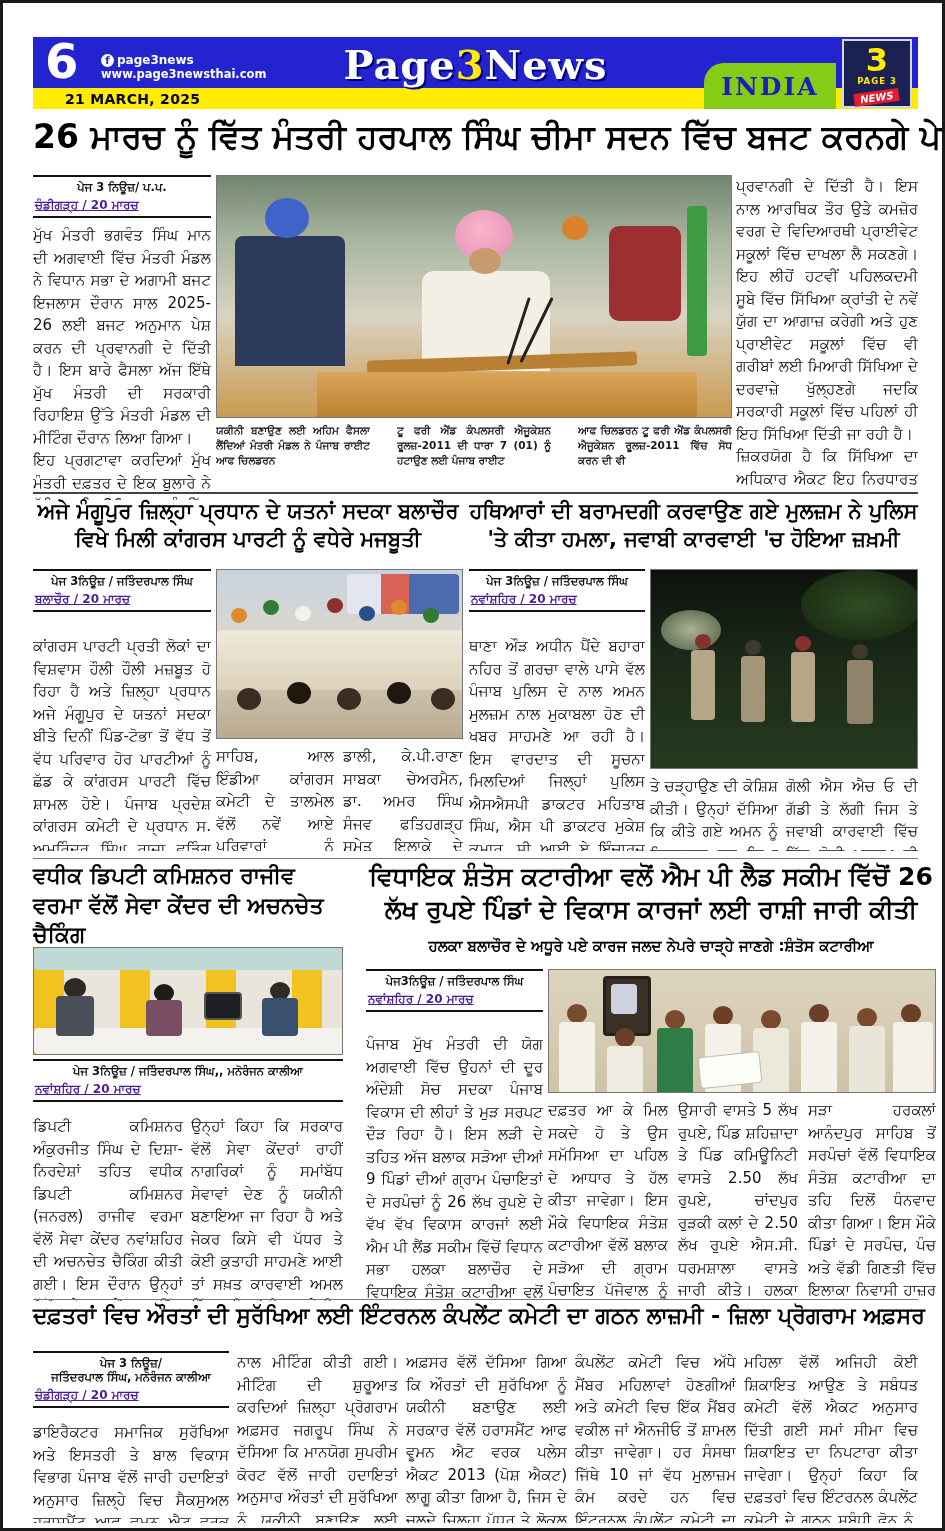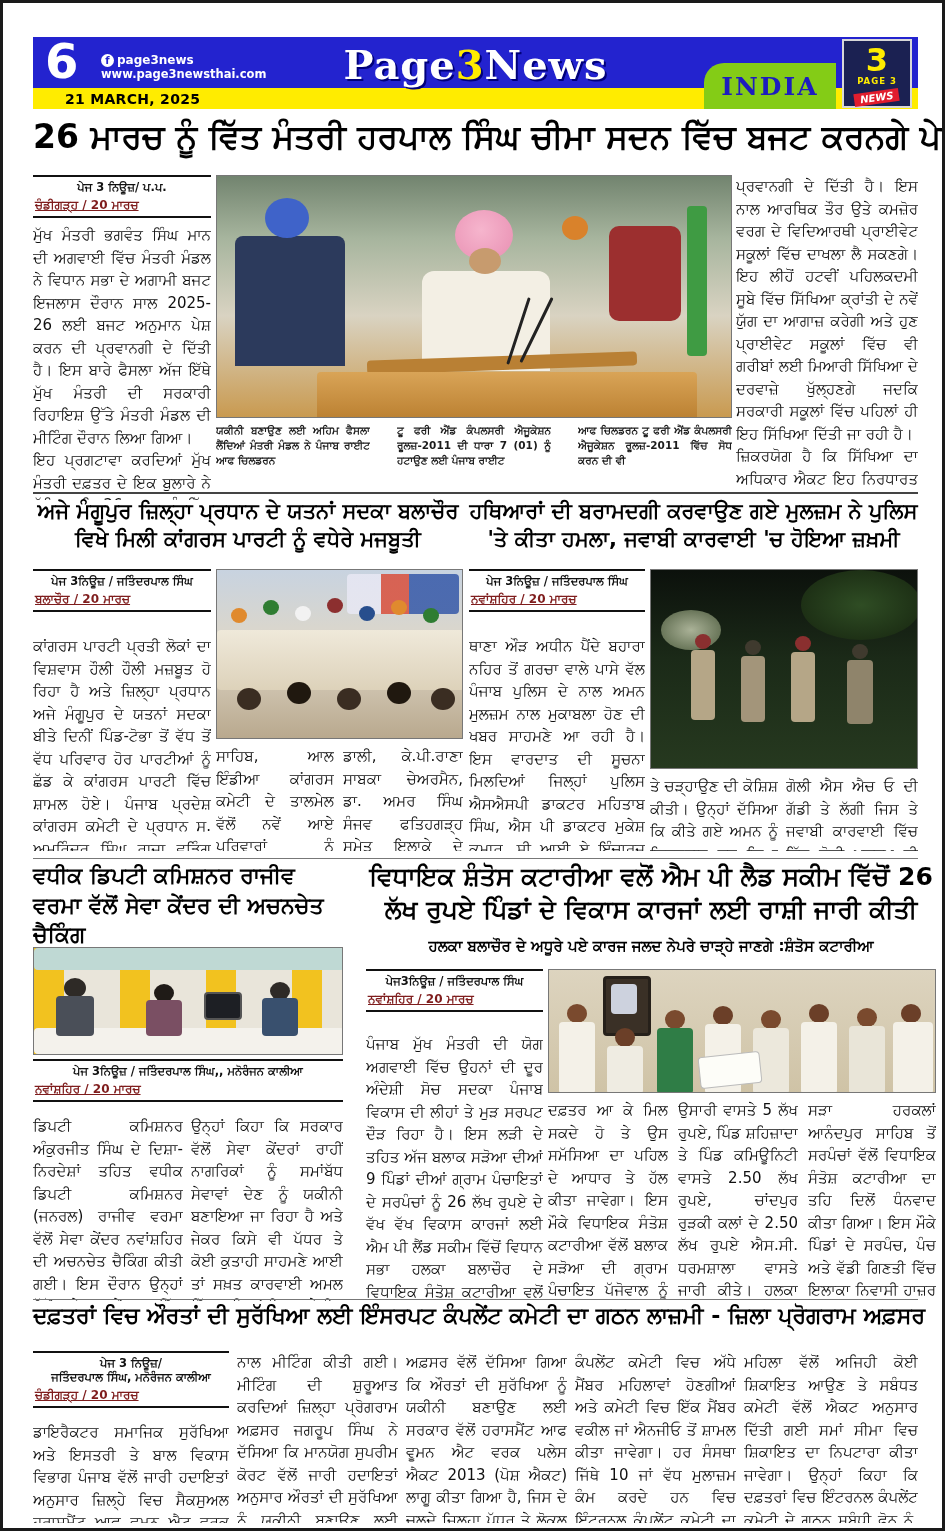--- a/index.html
+++ b/index.html
@@ -21,21 +21,21 @@
   .logo-3{color:#ffec00;font-size:32px;font-weight:bold;line-height:1;margin-top:3px;}
   .logo-page{color:#ffec00;font-size:8.5px;font-weight:bold;letter-spacing:1px;}
   .logo-news{display:inline-block;background:#e11d2e;color:#fff;font-size:10px;font-weight:bold;font-style:italic;padding:1px 6px;transform:rotate(-8deg);margin-top:2px;}
   
   .hl{font-weight:bold;color:#000;}
   .hl-main{font-size:33px;text-align:center;line-height:1.1;white-space:nowrap;}
   .hl-mid{font-size:21px;text-align:center;line-height:1.35;}
   .hl-sub{font-size:15px;text-align:center;font-weight:bold;}
   .byline{border-top:2px solid #111;border-bottom:2px solid #111;padding:3px 2px 4px 2px;box-sizing:border-box;}
   .byline .b1{font-size:11.5px;font-weight:bold;text-align:center;color:#111;}
-  .byline .b2{font-size:12px;font-weight:bold;text-align:left;color:#7f1d1d;margin-top:4px;text-decoration:underline;}
+  .byline .b2{font-size:12px;font-weight:bold;text-align:left;color:#4c1d95;margin-top:4px;text-decoration:underline;}
   .body-txt{font-size:15px;line-height:1.5;text-align:justify;color:#101010;overflow:hidden;}
   .cap-txt{font-size:10.5px;line-height:1.45;text-align:justify;color:#1c1c1c;font-weight:600;overflow:hidden;}
   .rule{background:#444;}
   
   .photo{overflow:hidden;border:1px solid #777;box-sizing:border-box;}
   .ph-assembly{background:linear-gradient(180deg,#72846f 0%,#a7b59e 26%,#d9d3c2 58%,#c99a50 100%);}
   .ph-congress{background:linear-gradient(180deg,#c8d3e0 0%,#ded7c8 45%,#b9a98e 100%);}
   .ph-police{background:linear-gradient(180deg,#0c110c 0%,#1b2a18 45%,#26391f 100%);}
   .ph-seva{background:repeating-linear-gradient(90deg,#f2c21f 0 30px,#e9e5da 30px 86px);}
   .ph-group{background:linear-gradient(180deg,#ddd4bf 0%,#cfc3a6 100%);}
@@ -221,21 +221,21 @@
       <div class="fig" style="left:150px;top:84px;width:60px;height:30px;background:#fdfdf8;border:1px solid #bbb;transform:rotate(-6deg);"></div>
     </div>
     <div class="abs body-txt" style="left:0;top:172px;width:177px;height:266px;">ਪੰਜਾਬ ਮੁੱਖ ਮੰਤਰੀ ਦੀ ਯੋਗ ਅਗਵਾਈ ਵਿੱਚ ਉਹਨਾਂ ਦੀ ਦੂਰ ਅੰਦੇਸ਼ੀ ਸੋਚ ਸਦਕਾ ਪੰਜਾਬ ਵਿਕਾਸ ਦੀ ਲੀਹਾਂ ਤੇ ਮੁੜ ਸਰਪਟ ਦੌੜ ਰਿਹਾ ਹੈ। ਇਸ ਲੜੀ ਦੇ ਤਹਿਤ ਅੱਜ ਬਲਾਕ ਸੜੋਆ ਦੀਆਂ 9 ਪਿੰਡਾਂ ਦੀਆਂ ਗ੍ਰਾਮ ਪੰਚਾਇਤਾਂ ਦੇ ਸਰਪੰਚਾਂ ਨੂੰ 26 ਲੱਖ ਰੁਪਏ ਦੇ ਵੱਖ ਵੱਖ ਵਿਕਾਸ ਕਾਰਜਾਂ ਲਈ ਐਮ ਪੀ ਲੈਂਡ ਸਕੀਮ ਵਿੱਚੋਂ ਵਿਧਾਨ ਸਭਾ ਹਲਕਾ ਬਲਾਚੌਰ ਦੇ ਵਿਧਾਇਕ ਸੰਤੋਸ਼ ਕਟਾਰੀਆ ਵਲੋਂ ਰਾਸ਼ੀ ਜਾਰੀ ਕੀਤੀ ਗਈ। ਇਸ ਸਬੰਧੀ ਪੱਤਰਕਾਰਾਂ ਨਾਲ ਗੱਲਬਾਤ ਕਰਦਿਆਂ ਵਿਧਾਇਕ ਕਟਾਰੀਆ ਨੇ ਕਿਹਾ ਕਿ ਹਲਕਾ ਬਲਾਚੌਰ ਦੇ ਹਰੇਕ ਪਿੰਡ ਨੂੰ ਬਿਨਾਂ ਭੇਦਭਾਵ ਦੇ ਫੰਡ ਜਾਰੀ ਕੀਤੇ ਜਾਣਗੇ ਤਾਂ ਜੋ ਬਲਾਚੌਰ ਹਲਕੇ ਦੇ ਪਿੰਡਾਂ ਦੇ ਵਿਕਾਸ ਕਾਰਜ ਜਲਦ ਤੋਂ ਜਲਦ ਨੇਪਰੇ ਚਾੜ੍ਹਨ ਲਈ ਪਹਿਲ ਕਦਮੀ ਕੀਤੀ ਜਾਵੇਗੀ। ਇਸ ਮੌਕੇ ਵਿਧਾਇਕ ਸੰਤੋਸ਼ ਕਟਾਰੀਆ ਨੇ ਸਰਪੰਚਾਂ ਨੂੰ ਸੰਬੋਧਨ ਕਰਦਿਆਂ ਹੋਇਆਂ ਕਿਹਾ ਕਿ ਜੇਕਰ ਪਿੰਡਾਂ ਵਿੱਚ ਕਿਸੇ ਵੀ ਤਰ੍ਹਾਂ ਦੀ ਕੋਈ ਸਮੱਸਿਆ ਹੈ ਤਾਂ ਕਿਸੇ ਵੀ ਸਮੇਂ</div>
     <div class="abs body-txt" style="left:182px;top:238px;width:120px;height:200px;">ਦਫ਼ਤਰ ਆ ਕੇ ਮਿਲ ਸਕਦੇ ਹੋ ਤੇ ਉਸ ਸਮੱਸਿਆ ਦਾ ਪਹਿਲ ਦੇ ਆਧਾਰ ਤੇ ਹੱਲ ਕੀਤਾ ਜਾਵੇਗਾ। ਇਸ ਮੌਕੇ ਵਿਧਾਇਕ ਸੰਤੋਸ਼ ਕਟਾਰੀਆ ਵੱਲੋਂ ਬਲਾਕ ਸੜੋਆ ਦੀ ਗ੍ਰਾਮ ਪੰਚਾਇਤ ਪੱਜੋਵਾਲ ਨੂੰ ਕਮਿਊਨਿਟੀ ਸੈਂਟਰ ਦੀ ਉਸਾਰੀ ਲਈ 5 ਲੱਖ ਰੁਪਏ, ਚਾਂਦਪੁਰ ਰੁੜਕੀ ਨੂੰ ਧਰਮਸ਼ਾਲਾ ਵਾਸਤੇ 2.50 ਲੱਖ ਰੁਪਏ, ਪਿੰਡ ਟੌਂਸਾ ਨੂੰ ਕਮਿਊਨਿਟੀ ਸੈਂਟਰ ਦੀ ਉਸਾਰੀ ਵਾਸਤੇ 2.50 ਲੱਖ ਰੁਪਏ, ਮਾਲੇਵਾਲ ਕੰਢੀ ਨੂੰ ਕਮਿਊਨਿਟੀ ਸੈਂਟਰ ਵਾਸਤੇ 2.50 ਲੱਖ ਰੁਪਏ ਅਤੇ ਪਿੰਡ ਮਜਾਰੀ ਨੂੰ ਵੀ ਕਮਿਊਨਿਟੀ ਸੈਂਟਰ ਦੀ ਉਸਾਰੀ ਵਾਸਤੇ 2.50 ਲੱਖ ਰੁਪਏ ਦੀ ਰਾਸ਼ੀ ਜਾਰੀ ਕੀਤੀ।</div>
     <div class="abs body-txt" style="left:312px;top:238px;width:120px;height:200px;">ਉਸਾਰੀ ਵਾਸਤੇ 5 ਲੱਖ ਰੁਪਏ, ਪਿੰਡ ਸ਼ਹਿਜ਼ਾਦਾ ਤੇ ਪਿੰਡ ਕਮਿਊਨਿਟੀ ਵਾਸਤੇ 2.50 ਲੱਖ ਰੁਪਏ, ਚਾਂਦਪੁਰ ਰੁੜਕੀ ਕਲਾਂ ਦੇ 2.50 ਲੱਖ ਰੁਪਏ ਐਸ.ਸੀ. ਧਰਮਸ਼ਾਲਾ ਵਾਸਤੇ ਜਾਰੀ ਕੀਤੇ। ਹਲਕਾ ਵਿਧਾਇਕ ਸੰਤੋਸ਼ ਕਟਾਰੀਆ ਵੱਲੋਂ ਕਿਹਾ ਗਿਆ ਕਿ ਬਾਕੀ ਰਹਿੰਦੇ ਪਿੰਡਾਂ ਨੂੰ ਵੀ ਜਲਦ ਹੀ ਵਿਕਾਸ ਕਾਰਜਾਂ ਲਈ ਰਾਸ਼ੀ ਜਾਰੀ ਕਰ ਦਿੱਤੀ ਜਾਵੇਗੀ ਤਾਂ ਜੋ ਪਿੰਡਾਂ ਦੀਆਂ ਗ੍ਰਾਮ ਪੰਚਾਇਤਾਂ ਵੱਲੋਂ ਸ਼ੁਰੂ ਕਰਵਾਏ ਗਏ ਵਿਕਾਸ ਕਾਰਜ ਮੁਕੰਮਲ ਹੋ ਸਕਣ।</div>
     <div class="abs body-txt" style="left:442px;top:238px;width:128px;height:200px;">ਸੜਾ ਹਰਕਲਾਂ ਆਨੰਦਪੁਰ ਸਾਹਿਬ ਤੋਂ ਸਰਪੰਚਾਂ ਵੱਲੋਂ ਵਿਧਾਇਕ ਸੰਤੋਸ਼ ਕਟਾਰੀਆ ਦਾ ਤਹਿ ਦਿਲੋਂ ਧੰਨਵਾਦ ਕੀਤਾ ਗਿਆ। ਇਸ ਮੌਕੇ ਪਿੰਡਾਂ ਦੇ ਸਰਪੰਚ, ਪੰਚ ਅਤੇ ਵੱਡੀ ਗਿਣਤੀ ਵਿੱਚ ਇਲਾਕਾ ਨਿਵਾਸੀ ਹਾਜ਼ਰ ਸਨ। ਸਰਪੰਚਾਂ ਨੇ ਭਰੋਸਾ ਦਿੱਤਾ ਕਿ ਜਾਰੀ ਹੋਈ ਰਾਸ਼ੀ ਨਾਲ ਪਿੰਡਾਂ ਦੇ ਵਿਕਾਸ ਕਾਰਜ ਜਲਦ ਮੁਕੰਮਲ ਕਰਵਾਏ ਜਾਣਗੇ।</div>
   </div>
 
   <div class="abs rule" style="left:30px;top:1296px;width:885px;height:1px;background:#777;"></div>
 
-  <div class="abs hl" style="left:30px;top:1300px;width:885px;font-size:22px;text-align:left;white-space:nowrap;">ਦਫ਼ਤਰਾਂ ਵਿਚ ਔਰਤਾਂ ਦੀ ਸੁਰੱਖਿਆ ਲਈ ਇੰਸਰਪਟ ਕੰਪਲੇਂਟ ਕਮੇਟੀ ਦਾ ਗਠਨ ਲਾਜ਼ਮੀ - ਜ਼ਿਲਾ ਪ੍ਰੋਗਰਾਮ ਅਫ਼ਸਰ</div>
+  <div class="abs hl" style="left:30px;top:1300px;width:885px;font-size:22px;text-align:left;white-space:nowrap;">ਦਫ਼ਤਰਾਂ ਵਿਚ ਔਰਤਾਂ ਦੀ ਸੁਰੱਖਿਆ ਲਈ ਇੰਟਰਨਲ ਕੰਪਲੇਂਟ ਕਮੇਟੀ ਦਾ ਗਠਨ ਲਾਜ਼ਮੀ - ਜ਼ਿਲਾ ਪ੍ਰੋਗਰਾਮ ਅਫ਼ਸਰ</div>
 
   <div class="abs" style="left:30px;top:1348px;width:196px;">
     <div class="byline">
       <div class="b1">ਪੇਜ 3 ਨਿਊਜ਼/</div>
       <div class="b1">ਜਤਿੰਦਰਪਾਲ ਸਿੰਘ, ਮਨੋਰੰਜਨ ਕਾਲੀਆ</div>
       <div class="b2">ਚੰਡੀਗੜ੍ਹ / 20 ਮਾਰਚ</div>
     </div>
   </div>
   <div class="abs body-txt" style="left:30px;top:1418px;width:196px;height:102px;">ਡਾਇਰੈਕਟਰ ਸਮਾਜਿਕ ਸੁਰੱਖਿਆ ਅਤੇ ਇਸਤਰੀ ਤੇ ਬਾਲ ਵਿਕਾਸ ਵਿਭਾਗ ਪੰਜਾਬ ਵੱਲੋਂ ਜਾਰੀ ਹਦਾਇਤਾਂ ਅਨੁਸਾਰ ਜ਼ਿਲ੍ਹੇ ਵਿਚ ਸੈਕਸੁਅਲ ਹਰਾਸਮੈਂਟ ਆਫ ਵੂਮਨ ਐਟ ਵਰਕ ਪਲੇਸ ਐਕਟ 2013 ਨੂੰ ਲਾਗੂ ਕਰਨ ਲਈ ਵਧੀਕ ਡਿਪਟੀ ਕਮਿਸ਼ਨਰ (ਜ) ਦਫ਼ਤਰ ਵਿਖੇ ਵੱਖ-ਵੱਖ ਵਿਭਾਗਾਂ ਦੇ ਮੁਖੀਆਂ</div>
   <div class="abs body-txt" style="left:234px;top:1348px;width:161px;height:172px;">ਨਾਲ ਮੀਟਿੰਗ ਕੀਤੀ ਗਈ। ਮੀਟਿੰਗ ਦੀ ਸ਼ੁਰੂਆਤ ਕਰਦਿਆਂ ਜ਼ਿਲ੍ਹਾ ਪ੍ਰੋਗਰਾਮ ਅਫ਼ਸਰ ਜਗਰੂਪ ਸਿੰਘ ਨੇ ਦੱਸਿਆ ਕਿ ਮਾਨਯੋਗ ਸੁਪਰੀਮ ਕੋਰਟ ਵੱਲੋਂ ਜਾਰੀ ਹਦਾਇਤਾਂ ਅਨੁਸਾਰ ਔਰਤਾਂ ਦੀ ਸੁਰੱਖਿਆ ਨੂੰ ਯਕੀਨੀ ਬਣਾਉਣ ਲਈ ਸਰਵੇ ਕੀਤਾ ਜਾ ਰਿਹਾ ਹੈ, ਜਿਸ ਵਿਚ ਇਹ ਦੇਖਿਆ ਜਾ ਰਿਹਾ ਹੈ ਕਿ ਜ਼ਿਲ੍ਹਾ ਪੱਧਰ ਤੇ ਸਰਕਾਰੀ ਅਤੇ ਗੈਰ-ਸਰਕਾਰੀ ਦਫਤਰਾਂ ਵਿਚ ਔਰਤਾਂ ਦੀ ਸੁਰੱਖਿਆ ਨੂੰ ਮੱਦੇਨਜ਼ਰ ਰੱਖਦੇ ਹੋਏ ਇੰਟਰਨਲ ਕੰਪਲੇਂਟ ਕਮੇਟੀ ਦਾ ਗਠਨ ਕੀਤਾ ਗਿਆ ਹੈ ਜਾਂ ਨਹੀਂ। ਇਸ ਸਬੰਧੀ ਜਾਣਕਾਰੀ ਦਿੰਦੇ ਹੋਏ ਜ਼ਿਲ੍ਹਾ ਪ੍ਰੋਗਰਾਮ</div>

